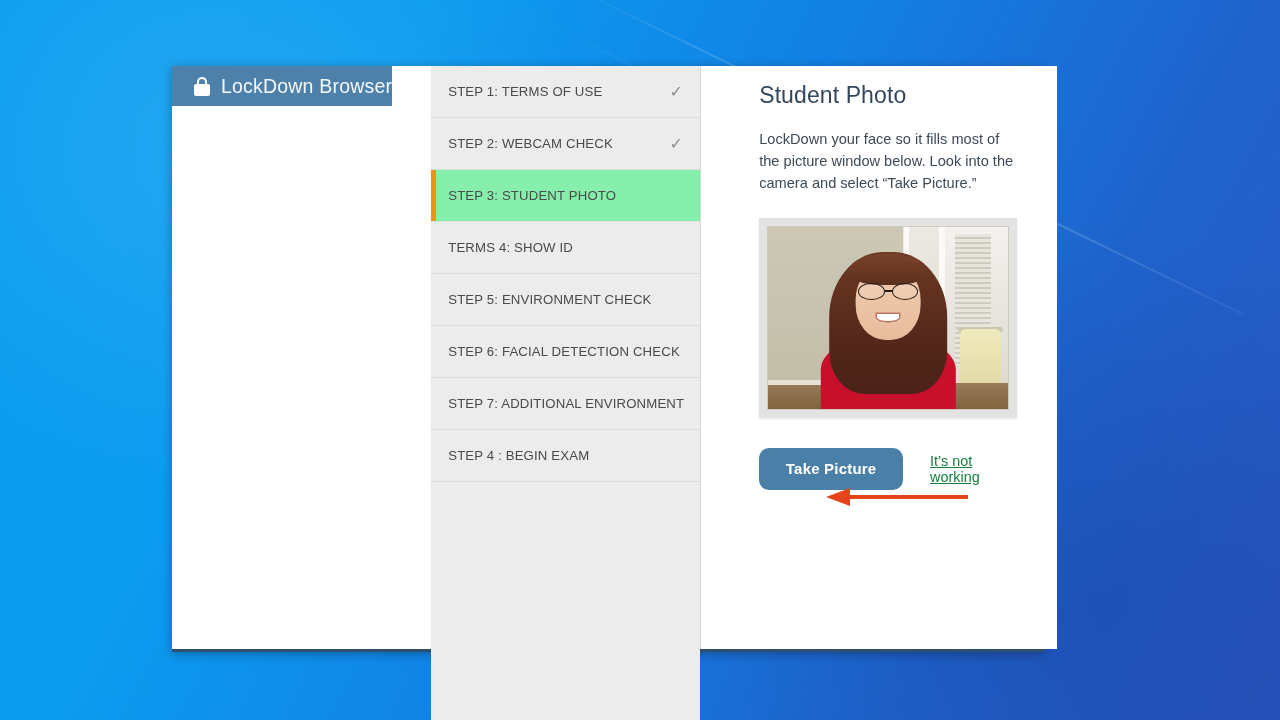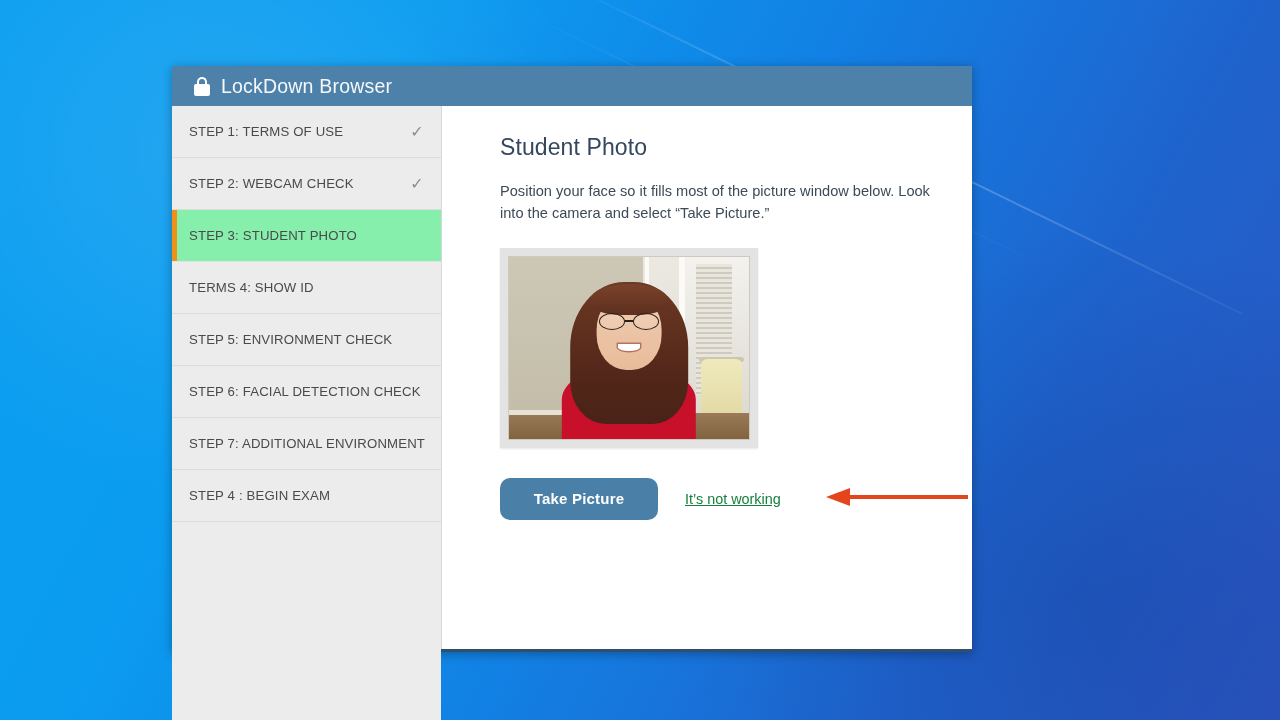--- a/index.html
+++ b/index.html
@@ -34,27 +34,28 @@
   .glow-br {
     position: absolute; right: -220px; bottom: -260px; width: 820px; height: 760px;
     background: radial-gradient(ellipse at center, rgba(0,20,90,0.16) 0%, rgba(0,20,90,0) 70%);
   }
 
   
   #app-window {
     position: absolute;
     left: 172px;
     top: 66px;
-    width: 800px;
+    width: 872px;
     height: 586px;
     background: #ffffff;
     box-shadow: 0 2px 10px rgba(0,0,0,0.30);
     display: flex;
-    flex-direction: column;
+    flex-direction: row;
     border-bottom: 3px solid #2f4f6e;
+    gap: 39px;
   }
 
   
   #title-bar {
     height: 40px;
     background: #4e81aa;
     display: flex;
     align-items: center;
     padding-left: 22px;
     flex: none;
@@ -117,21 +118,21 @@
     line-height: 1;
     width: 16px;
     text-align: center;
   }
   #sidebar-filler { background: #ececec; height: 100%; }
 
   
   #content {
     flex: 1;
     background: #ffffff;
-    padding: 28px 40px 0 58px;
+    padding: 16px 40px 0 58px;
   }
   #page-title {
     font-size: 23px;
     color: #33475e;
     font-weight: 400;
     letter-spacing: .1px;
     margin-bottom: 20px;
   }
   #instructions {
     font-size: 14.6px;
@@ -270,21 +271,21 @@
         </div>
         <div class="step-item">
           <span class="step-label">STEP 4 : BEGIN EXAM</span>
           <span class="step-check"></span>
         </div>
         <div id="sidebar-filler"></div>
       </div>
 
       <div id="content">
         <h1 id="page-title">Student Photo</h1>
-        <p id="instructions">Position your face so it fills most of the picture window below. Look into the camera and select “Take Picture.”</p>
+        <p id="instructions">LockDown your face so it fills most of the picture window below. Look into the camera and select “Take Picture.”</p>
 
         <div id="photo-frame">
           <div id="photo">
             <div class="ph-wall"></div>
             <div class="ph-wall2"></div>
             <div class="ph-frame2"></div>
             <div class="ph-door"></div>
             <div class="ph-doorin"></div>
             <div class="ph-jamb"></div>
             <div class="ph-cabtop"></div>

